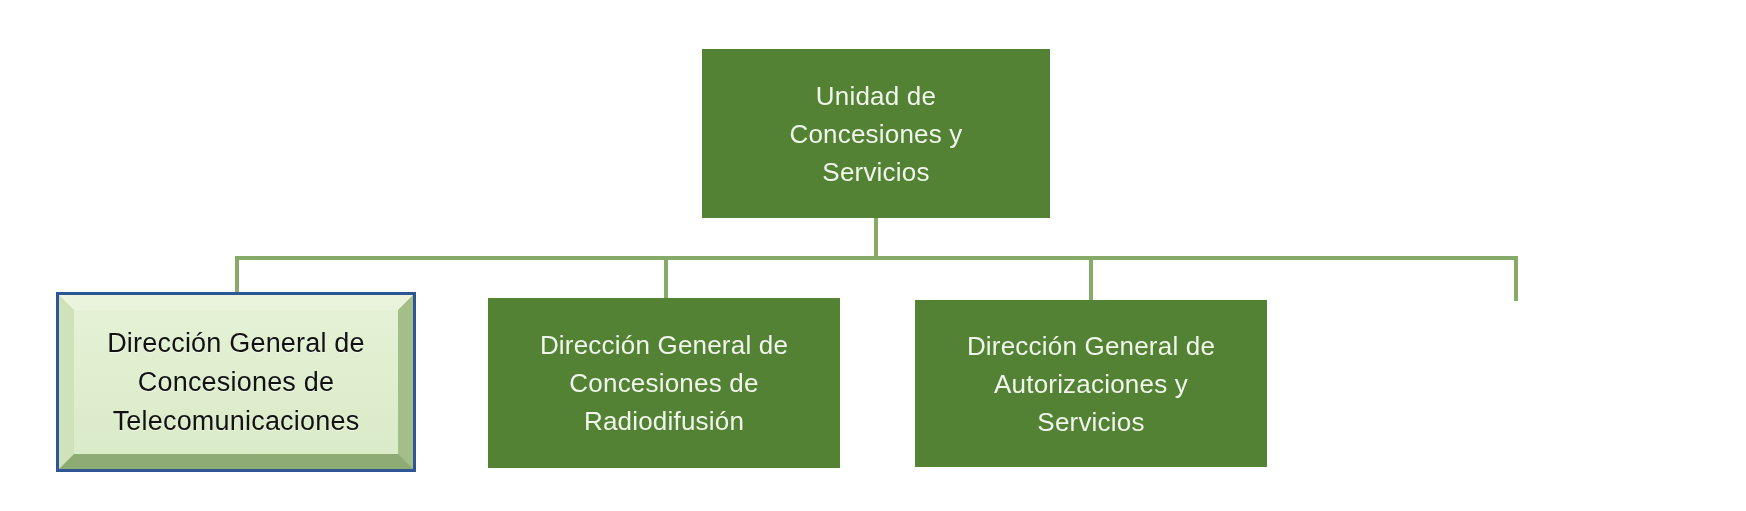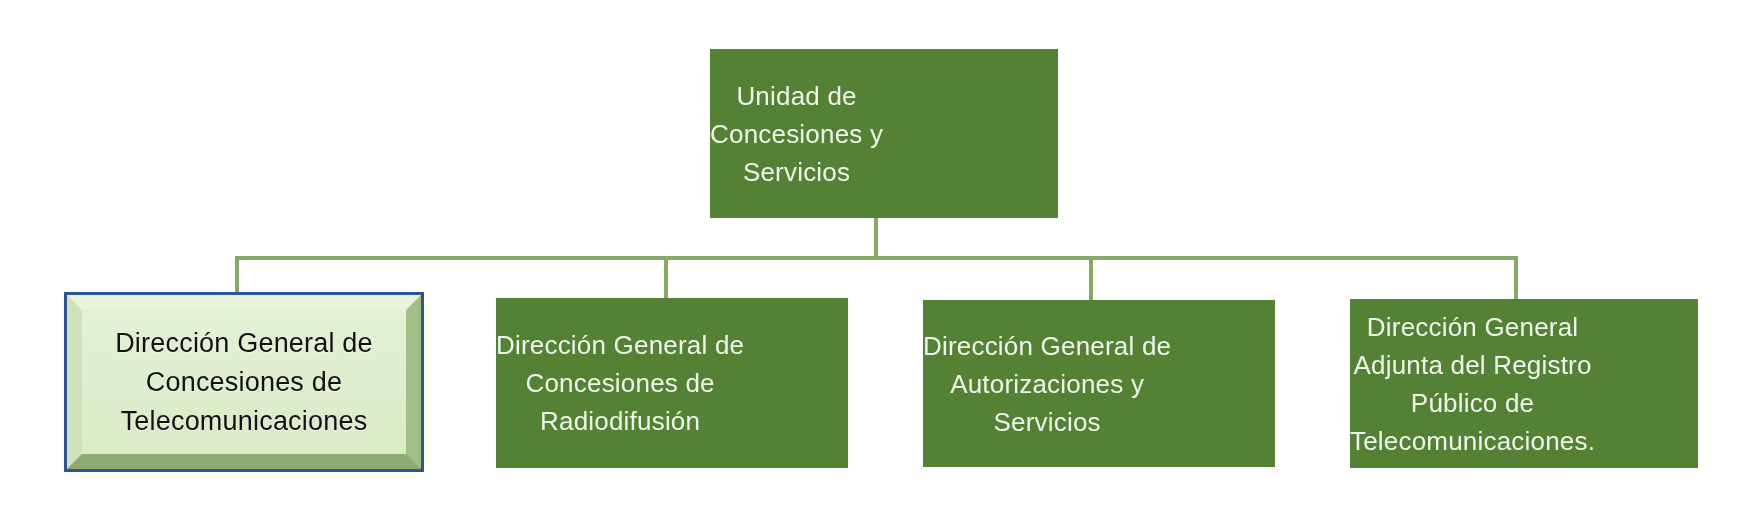--- a/index.html
+++ b/index.html
@@ -12,23 +12,23 @@
     width: 1746px;
     height: 511px;
     background: #ffffff;
     font-family: "Liberation Sans", sans-serif;
     overflow: hidden;
   }
   .node {
     position: absolute;
     display: flex;
     align-items: center;
+    justify-content: center;
     text-align: center;
     box-sizing: border-box;
-    margin-left: 8px;
   }
   .node.green {
     background: #548235;
     color: #f1f6ec;
   }
   .label {
     white-space: pre-line;
     font-size: 26px;
     line-height: 38px;
     letter-spacing: 0.2px;
@@ -92,20 +92,14 @@
 Concesiones de
 Radiodifusión</span>
   </div>
 
   <div class="node green" style="left:915px; top:300px; width:352px; height:167px;">
     <span class="label">Dirección General de
 Autorizaciones y
 Servicios</span>
   </div>
 
-  <div class="node green" style="left:1342px; top:299px; width:348px; height:169px;">
-    <span class="label">Dirección General
-Adjunta del Registro
-Público de
-Telecomunicaciones.</span>
-  </div>
 
 </div>
 
 </body></html>

